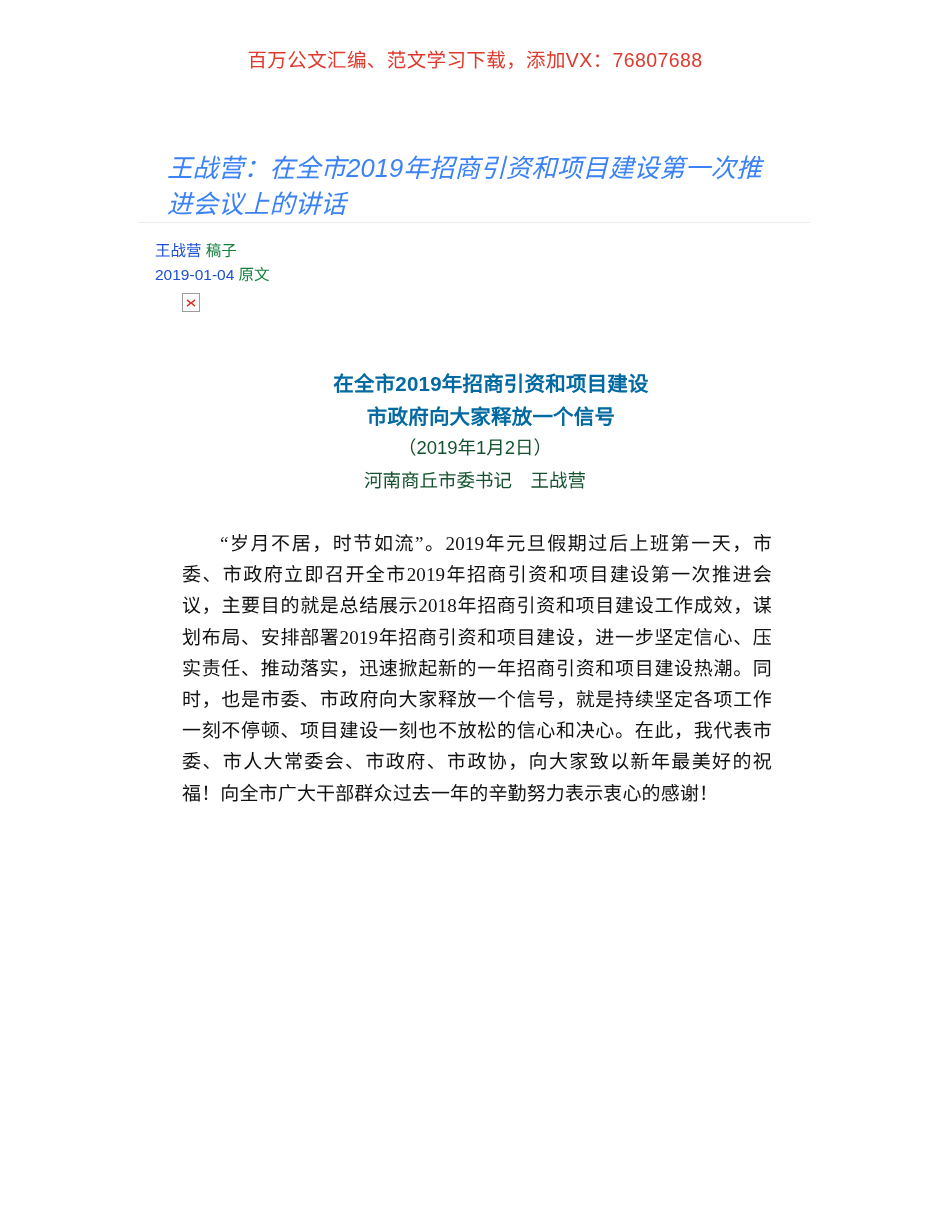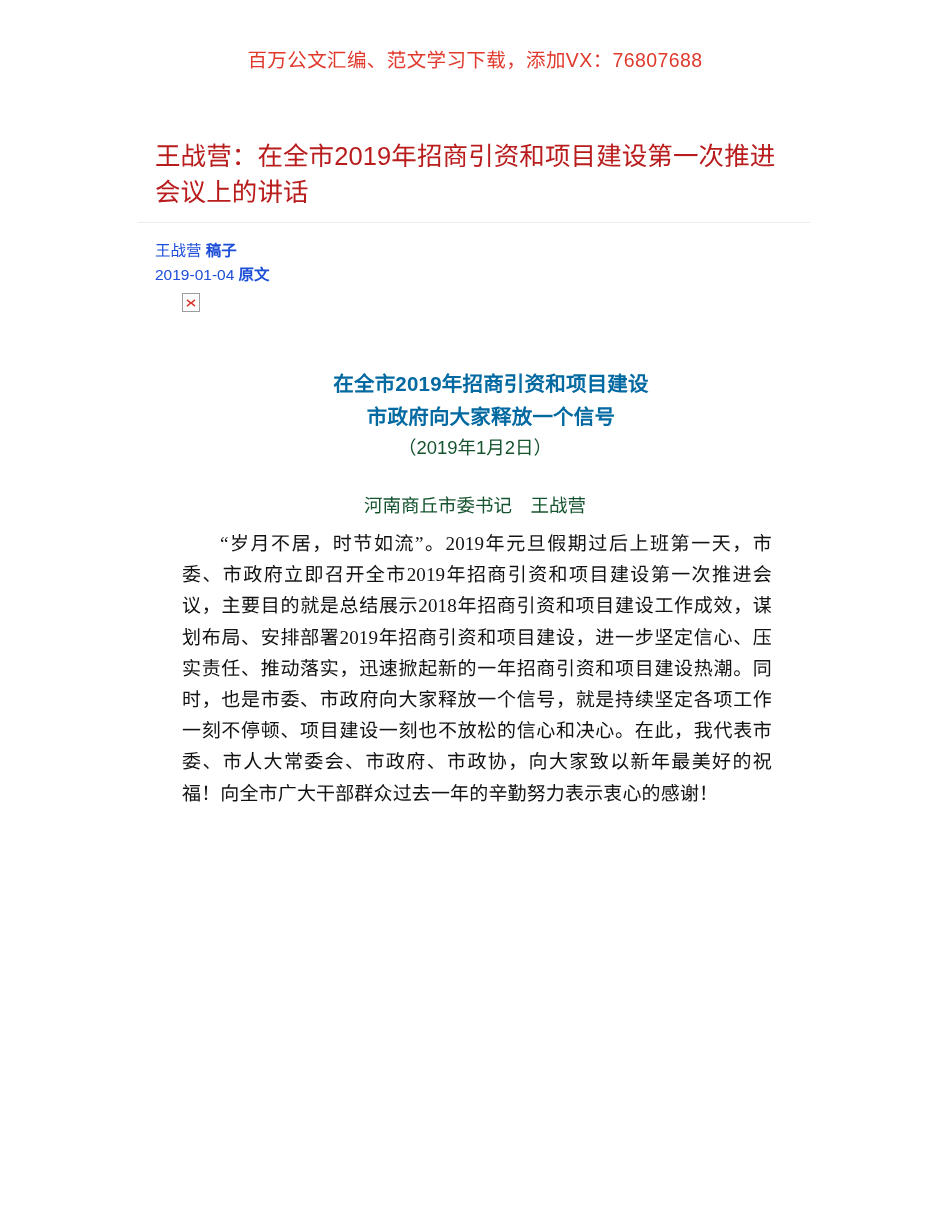--- a/index.html
+++ b/index.html
@@ -41,24 +41,25 @@
   
   .article-head {
     position: absolute;
     top: 138px;
     left: 155px;
     width: 640px;
   }
   .article-title {
     font-size: 25.5px;
     line-height: 1.42;
-    color: #b91c1c;
+    color: #3b82f6;
     font-weight: 400;
-    margin: 0;
+    margin: 12px;
     letter-spacing: 0.1px;
+    font-style: italic;
   }
 
   .title-divider {
     position: absolute;
     top: 222px;
     left: 138px;
     width: 672px;
     height: 1px;
     background: #ececec;
   }
@@ -67,21 +68,21 @@
   .meta {
     position: absolute;
     top: 239px;
     left: 155px;
     font-size: 15.5px;
     line-height: 1.55;
     color: #9a9a9a;
   }
   .meta-line { white-space: nowrap; }
   .meta-grey { color: #1d4ed8; }
-  .meta-link { color: #1d4ed8; font-weight: bold; }
+  .meta-link { color: #15803d; }
 
   
   .broken-image {
     position: absolute;
     top: 293px;
     left: 182px;
     width: 18px;
     height: 19px;
     border: 1px solid #9d9d9d;
     background: #fdfdfd;
@@ -111,21 +112,21 @@
     position: absolute;
     left: 0;
     width: 950px;
     text-align: center;
     color: #14532d;
     font-size: 18.5px;
     line-height: 1.5;
     white-space: nowrap;
   }
   .doc-date { top: 434px; }
-  .doc-byline { top: 492px; }
+  .doc-byline { top: 467px; }
 
   
   .body-text {
     position: absolute;
     top: 528px;
     left: 182px;
     width: 590px;
     font-size: 19px;
     line-height: 31.2px;
     color: #111111;

